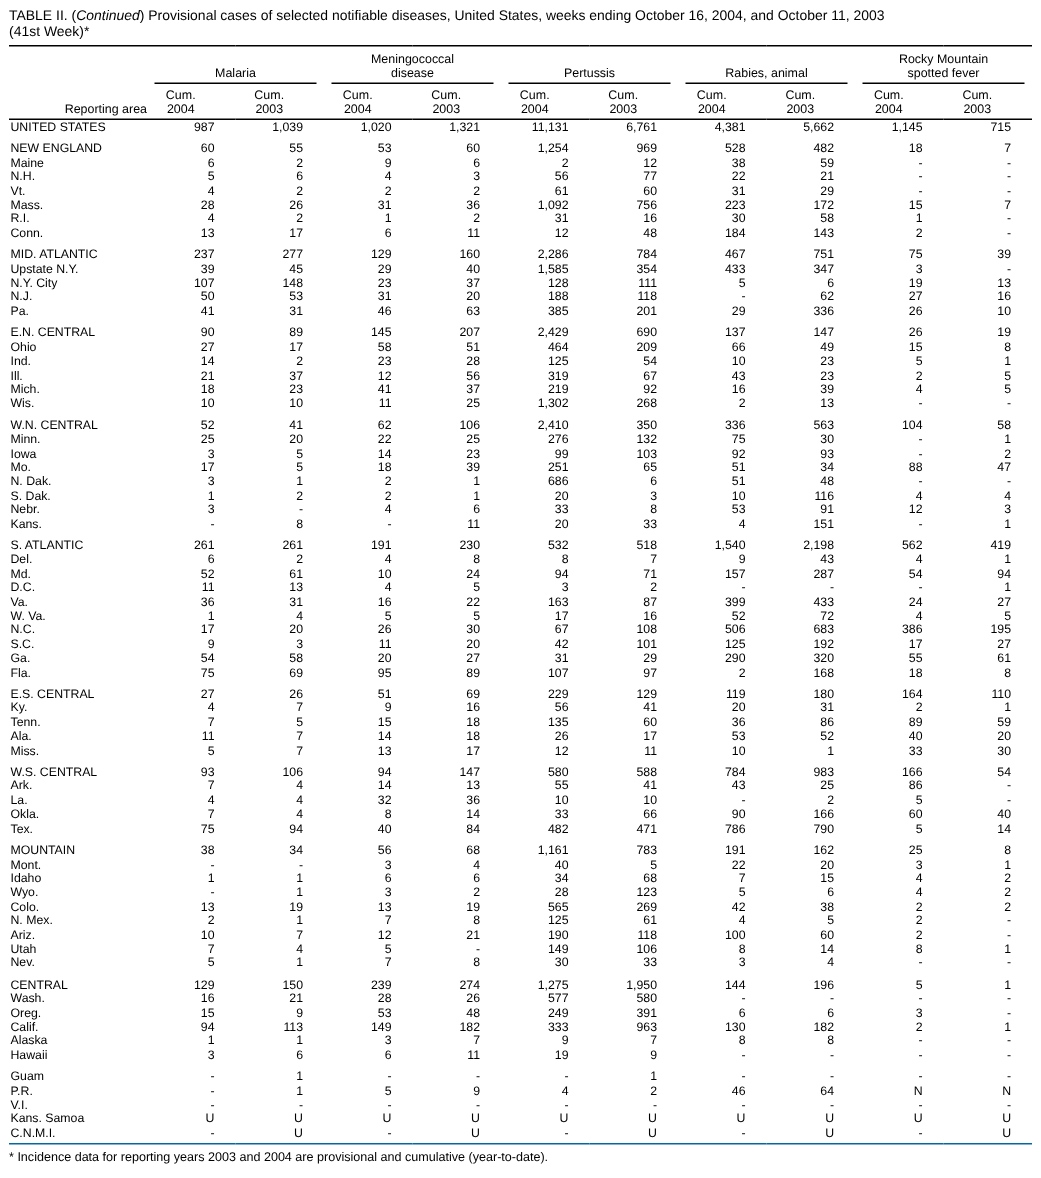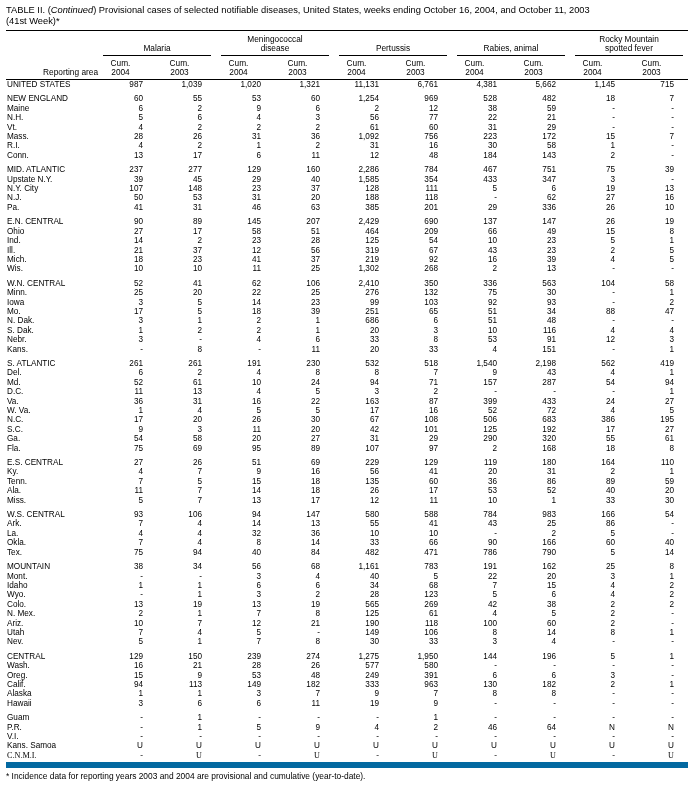--- a/index.html
+++ b/index.html
@@ -27,21 +27,21 @@
     font-size:8.3px;line-height:9px;padding:2px 0 2px;
   }
   tr.subheader-row th.sub{
     border-bottom:1px solid #000;text-align:center;
     padding:3px 14px 2px 0;font-size:8.3px;line-height:9px;
   }
   tbody td{font-size:8.2px;line-height:9.4px;padding:0;}
   td.area{text-align:left;white-space:nowrap;padding-left:1px;overflow:hidden;}
   td.val{text-align:right;padding-right:14px;white-space:nowrap;}
   tr.spacer td{height:5px;line-height:5px;font-size:1px;}
-  tbody tr.last-row td{border-bottom:6px solid #0369a1;padding-bottom:2px;font-family:Liberation Serif, serif;}
+  tbody tr.last-row td{border-bottom:1px solid #0369a1;padding-bottom:2px;}
   .footnotes{margin-top:3px;font-size:8.4px;line-height:10.5px;}
   .legend span{margin-right:30px;}
 </style>
 </head>
 <body>
 
 <div class="page">
 
   <div class="title">
     <span>TABLE II. (</span><em>Continued</em><span>) Provisional cases of selected notifiable diseases, United States, weeks ending October 16, 2004, and October 11, 2003</span><br>

